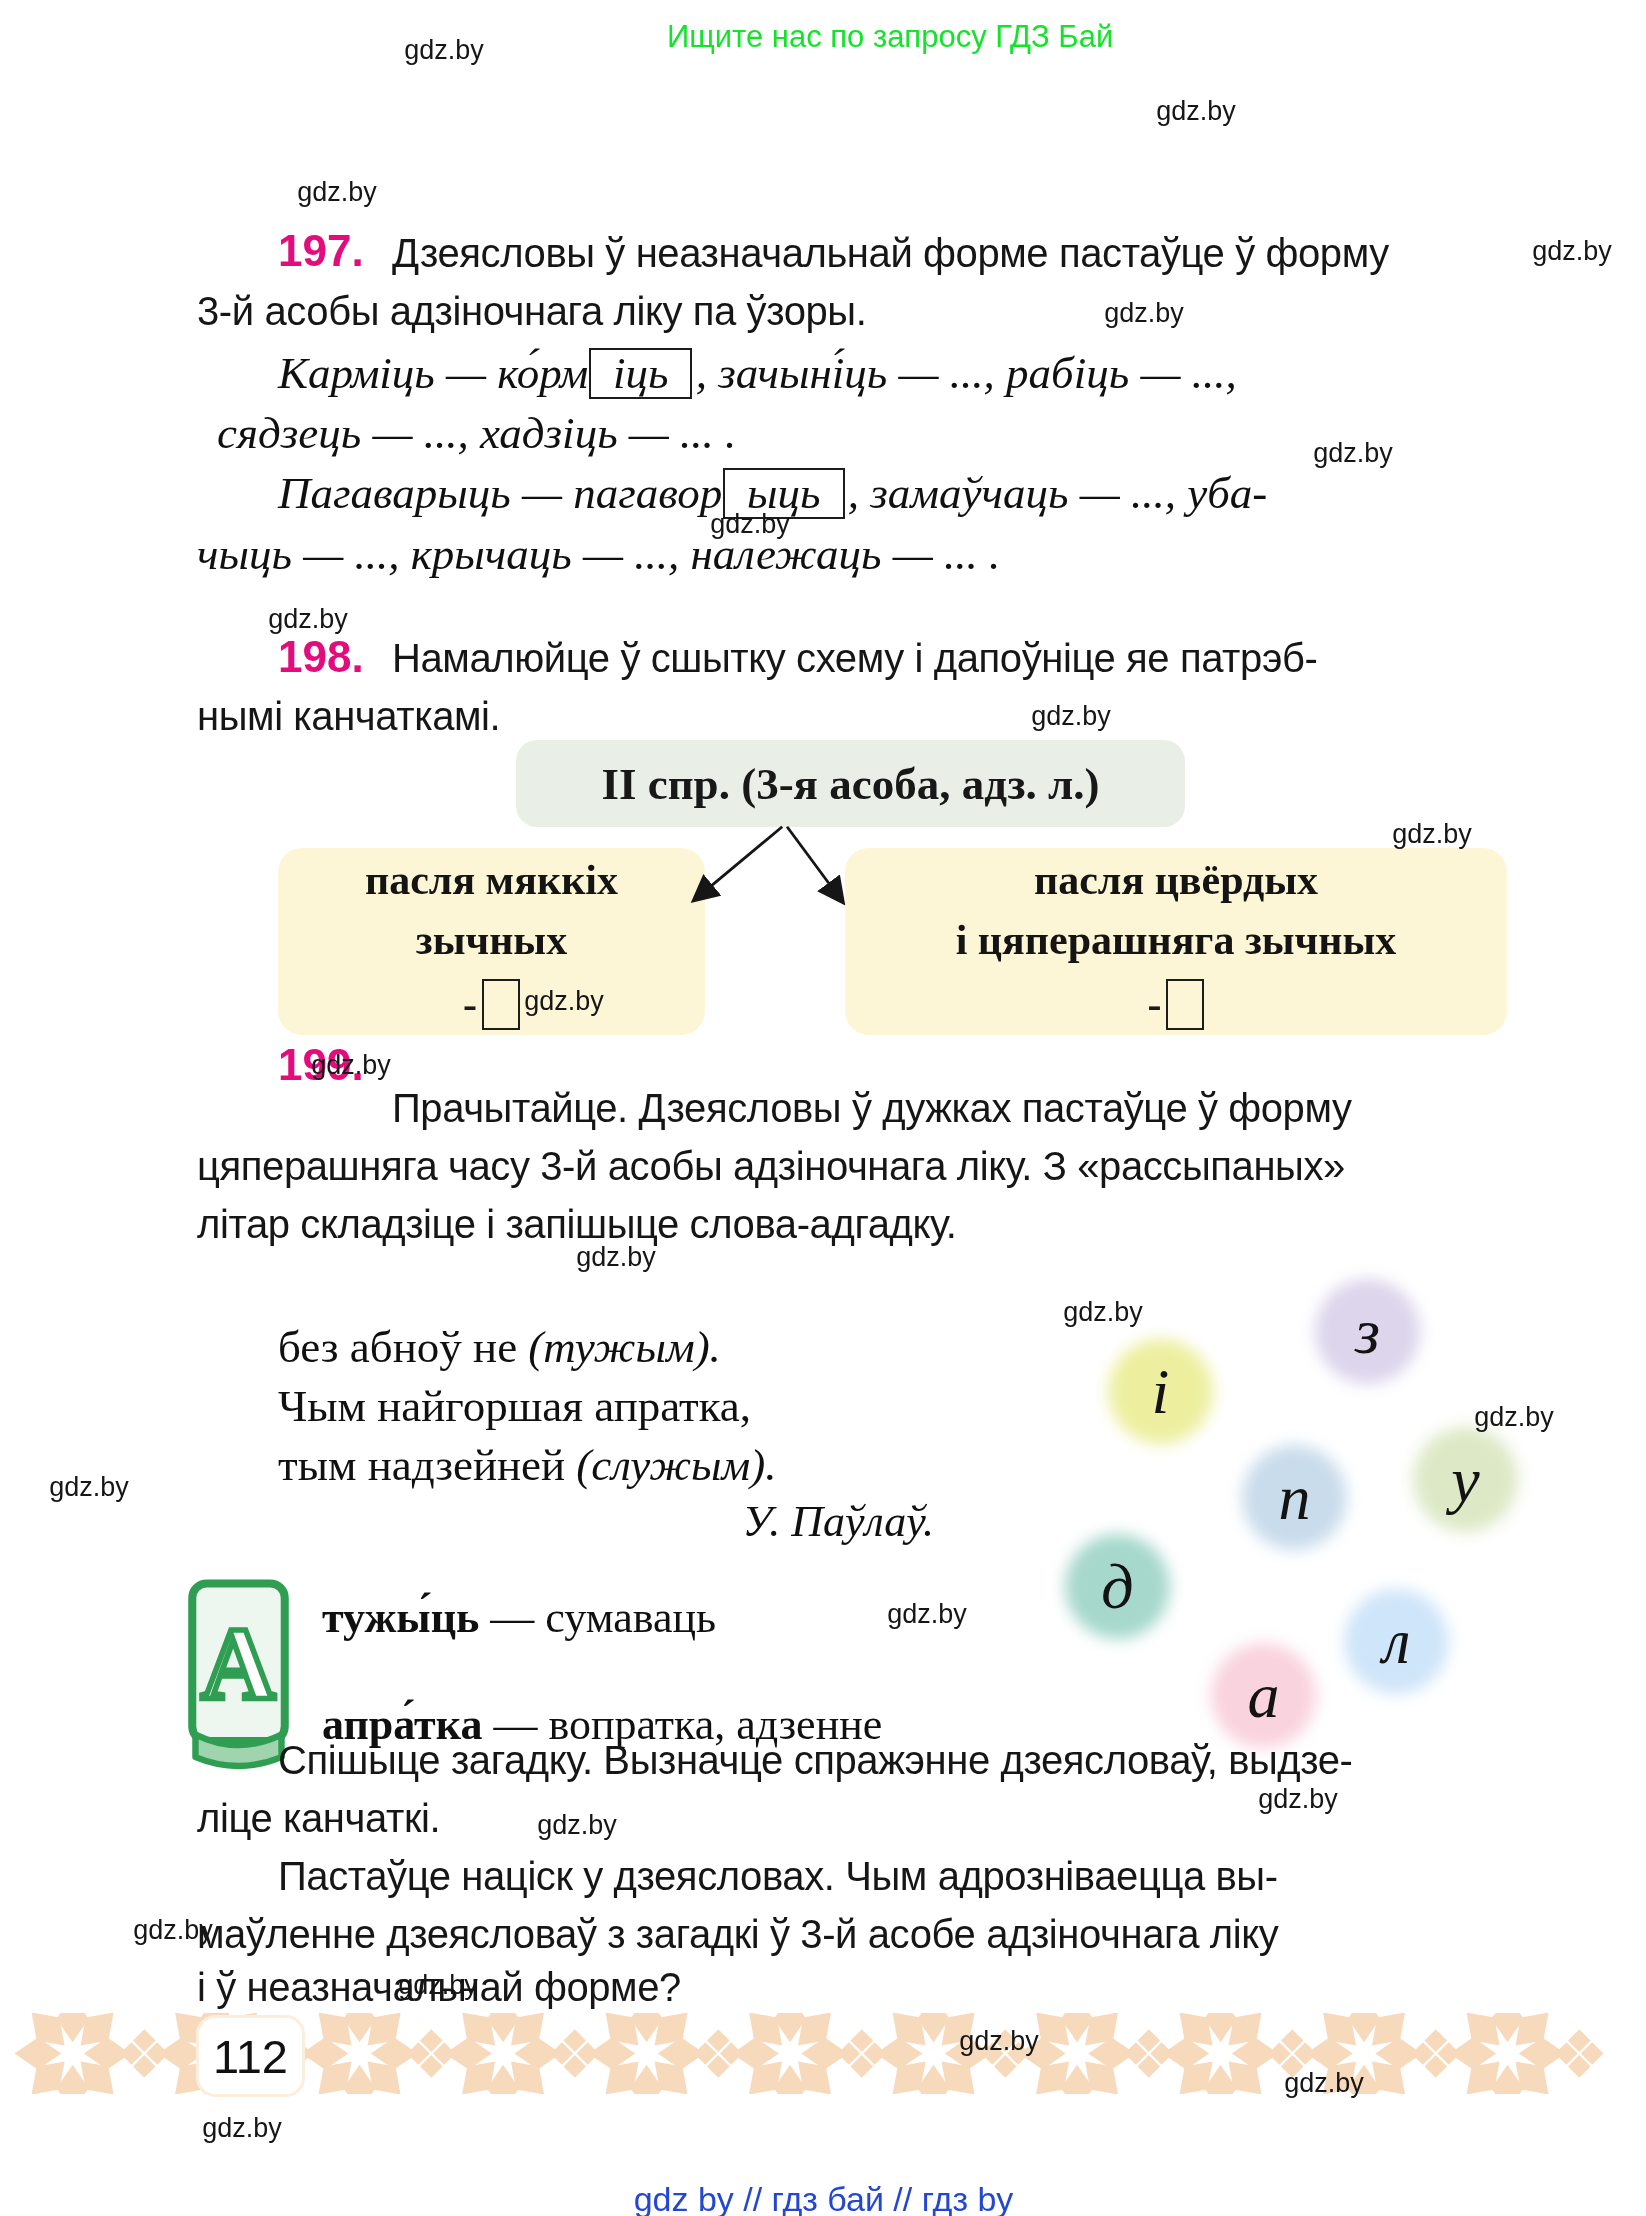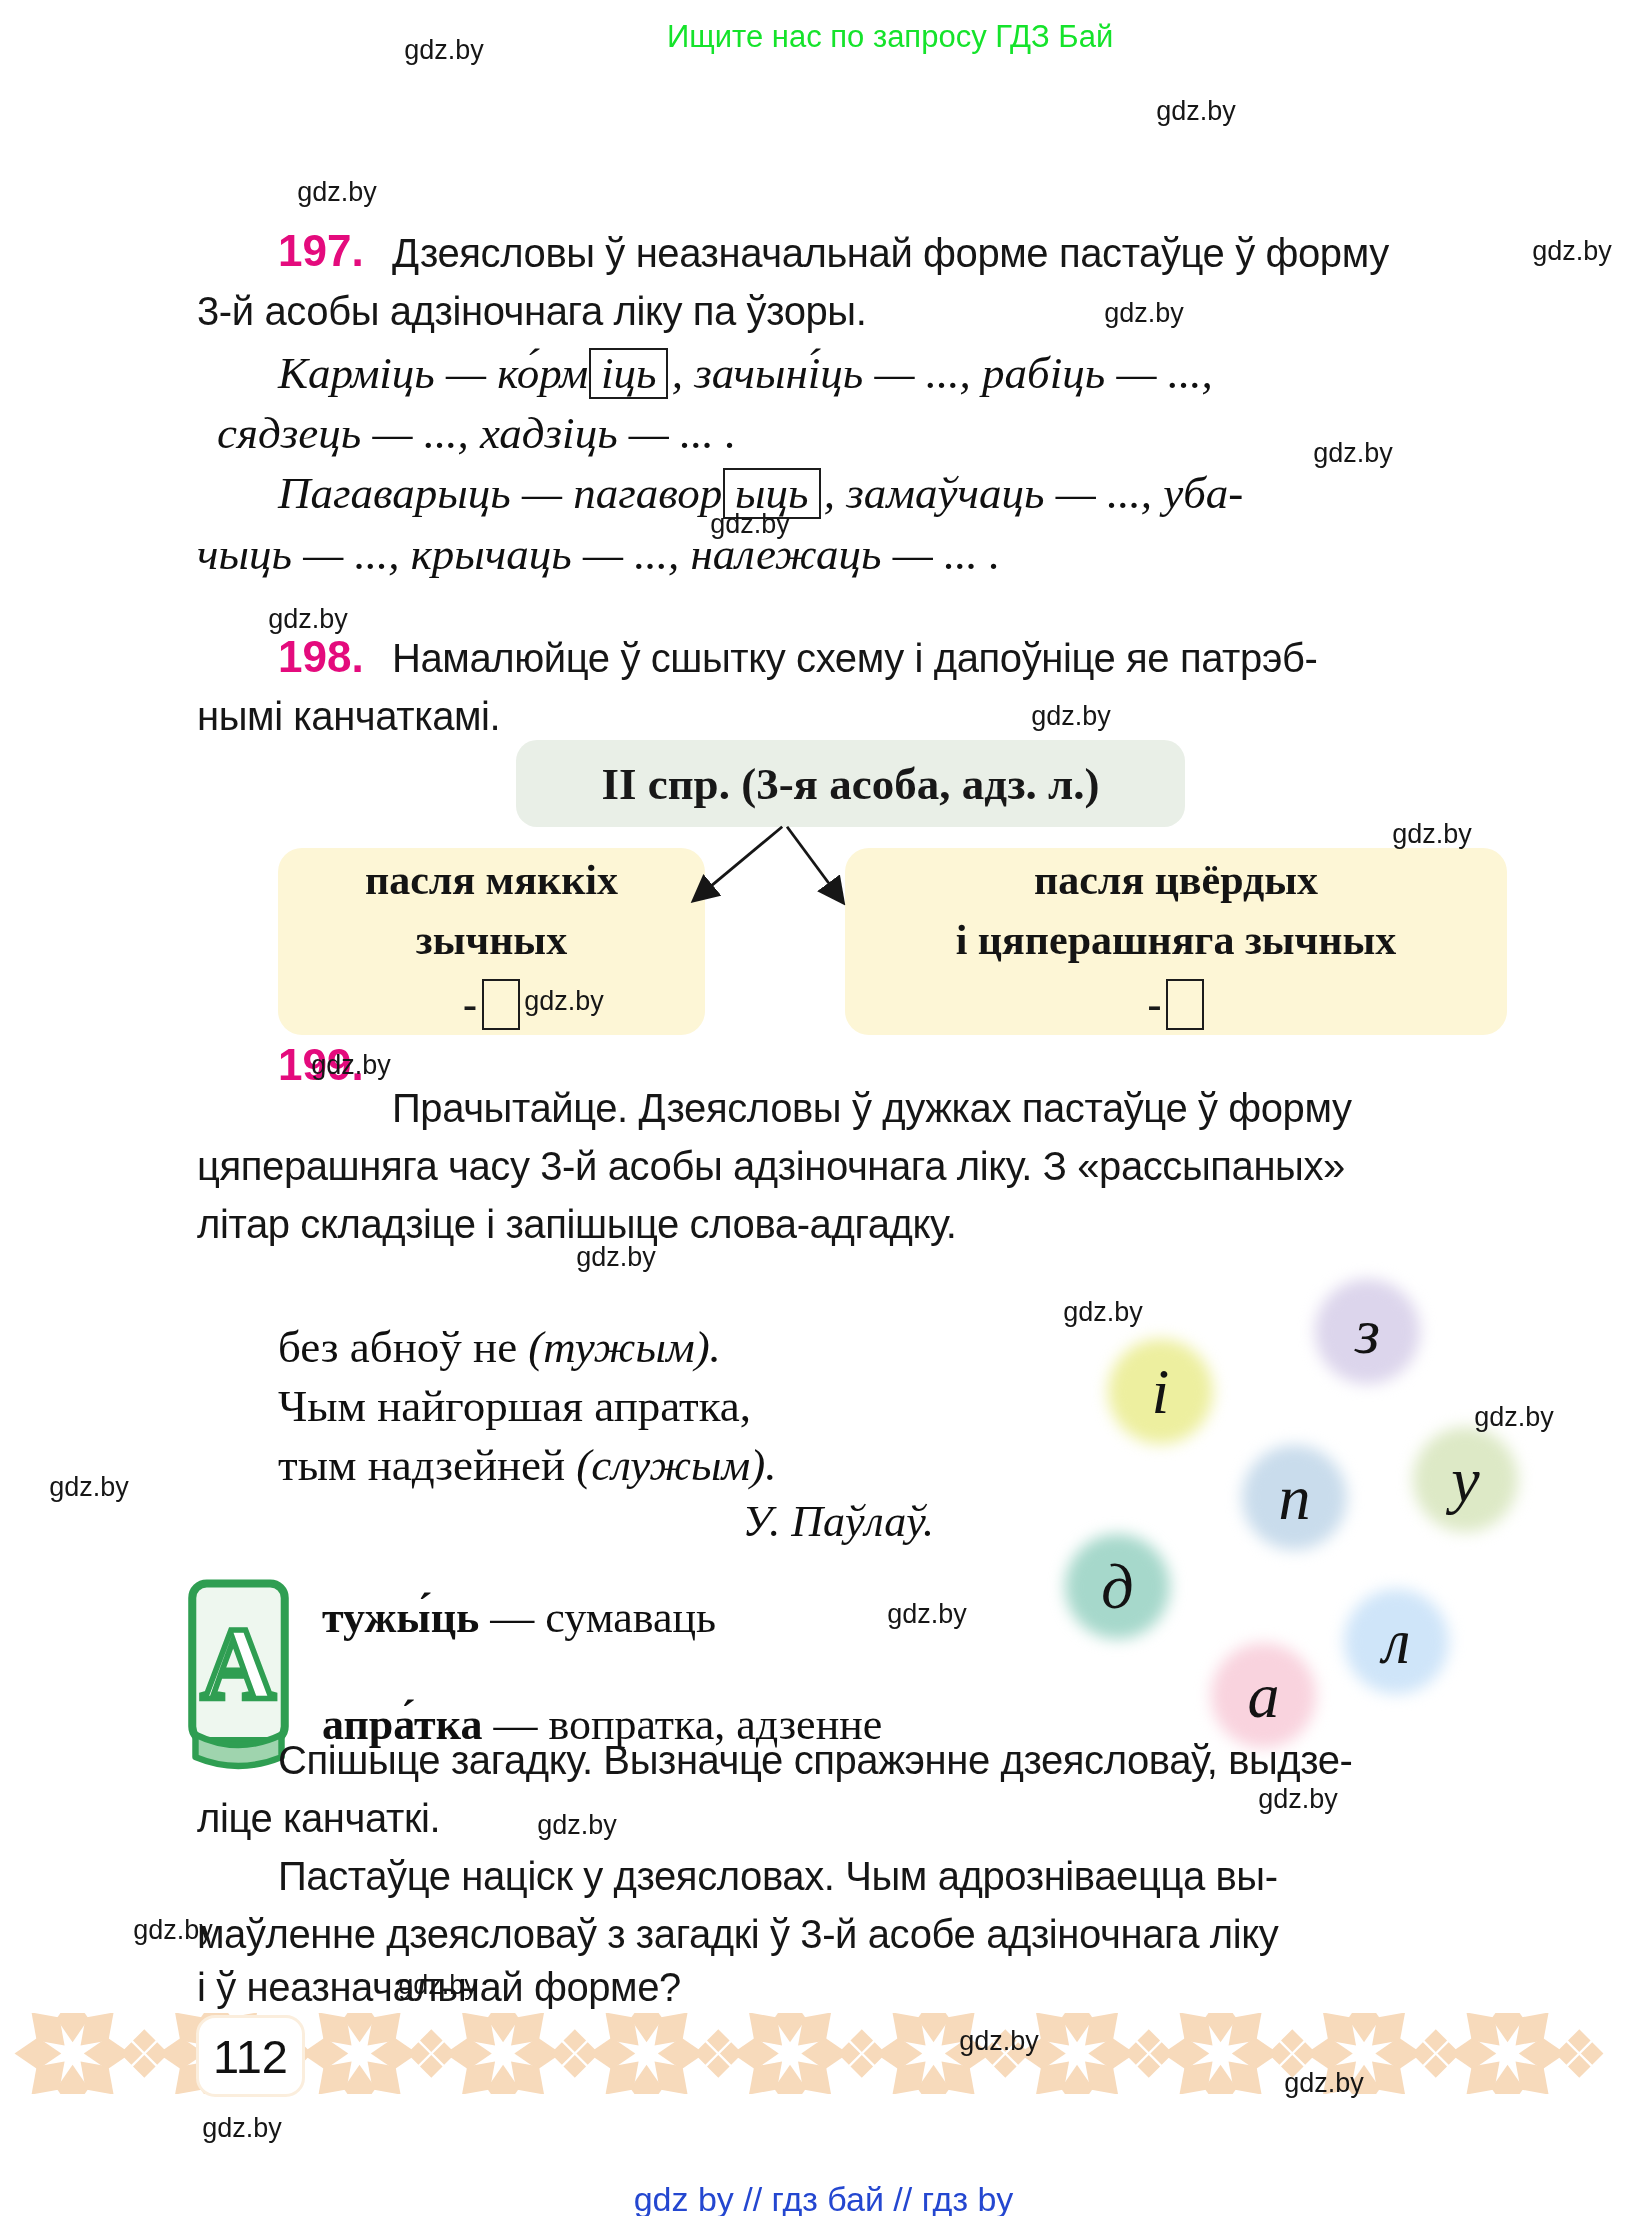--- a/index.html
+++ b/index.html
@@ -6,21 +6,21 @@
   .page{position:relative;width:1647px;height:2216px;background:#ffffff;overflow:hidden;
         font-family:"Liberation Sans", "DejaVu Sans", sans-serif;color:#1a1a1a;}
   .abs{position:absolute;white-space:nowrap;}
   .banner{font-size:31px;color:#15e32b;font-weight:400;}
   .wm{position:absolute;font-size:27px;color:#161616;transform:translate(-50%,-50%);
       font-family:"Liberation Sans", sans-serif;z-index:6;white-space:nowrap;}
   .exnum{font-size:44px;font-weight:700;color:#e40b7d;}
   .ins{font-size:40px;color:#161616;letter-spacing:-0.4px;}
   .ser{font-family:"Liberation Serif","DejaVu Serif",serif;font-size:45px;color:#101010;}
   .it{font-style:italic;}
-  .endbox{display:inline-block;border:2.4px solid #1c1c1c;padding:0 10px;margin:0 3.2px 0 0.8px;line-height:1.05;}
+  .endbox{display:inline-block;border:2.4px solid #1c1c1c;padding:0 22px;margin:0 3.2px 0 0.8px;line-height:1.05;}
   .scheme-root{position:absolute;left:516px;top:740px;width:669px;height:87px;background:#e9efe7;
                border-radius:21px;display:flex;align-items:center;justify-content:center;}
   .scheme-root span{font-family:"Liberation Serif",serif;font-size:45px;font-weight:700;color:#181818;}
   .scheme-box{position:absolute;top:848px;background:#fdf6d6;border-radius:24px;
               display:flex;flex-direction:column;align-items:center;justify-content:center;gap:4.8px;}
   .scheme-box .t{font-family:"Liberation Serif",serif;font-size:42px;font-weight:700;color:#141414;
                  line-height:1.3;text-align:center;}
   .ending{display:flex;align-items:center;gap:4.8px;margin-top:6.4px;}
   .ending .hy{font-family:"Liberation Serif",serif;font-size:42px;font-weight:700;}
   .sq{display:inline-block;width:34px;height:47px;border:2.4px solid #1c1c1c;background:transparent;}

